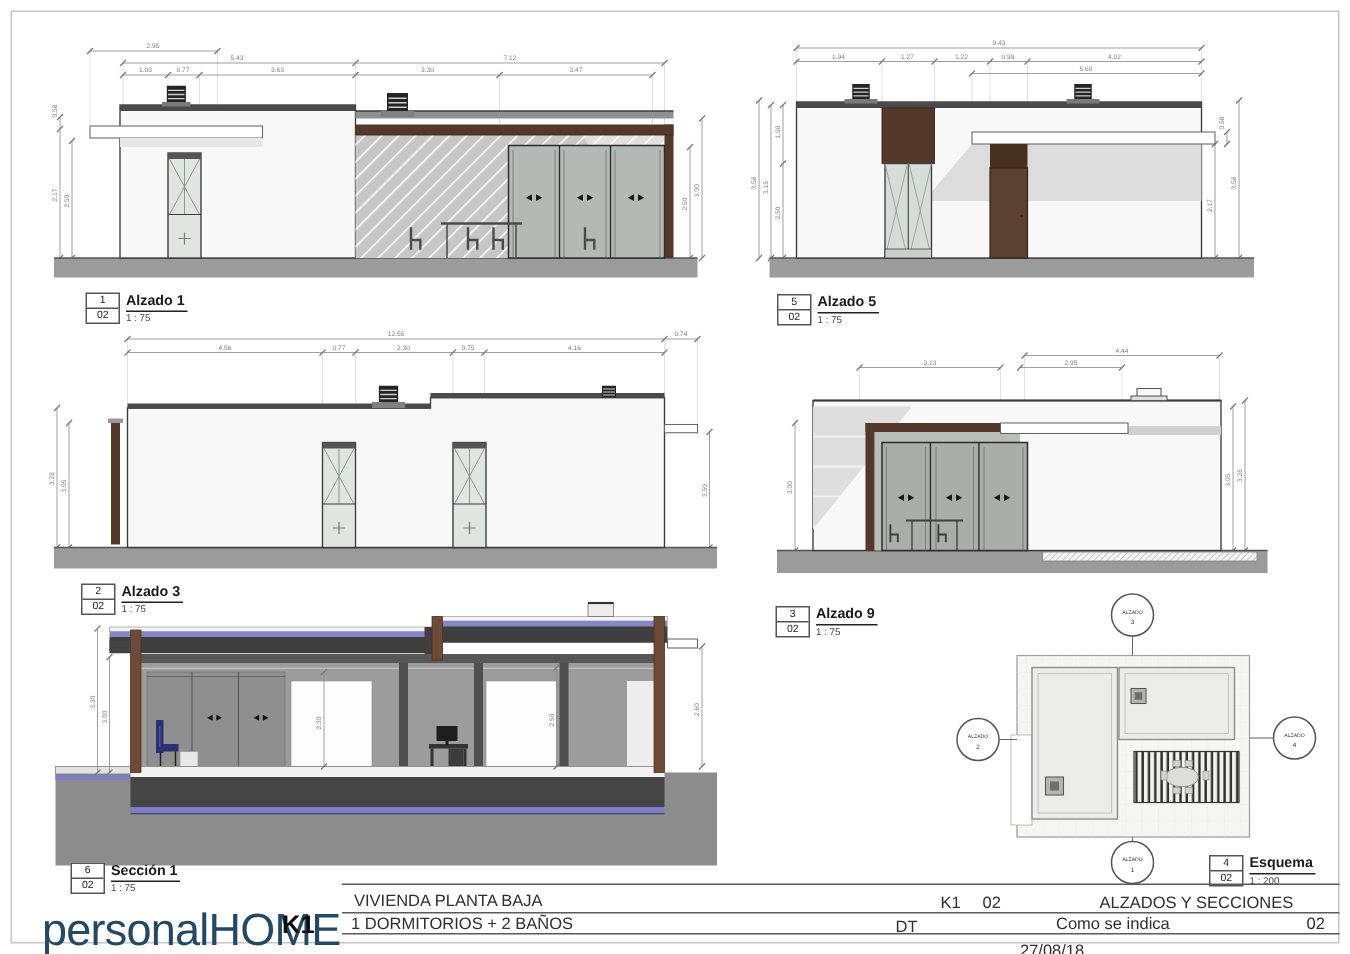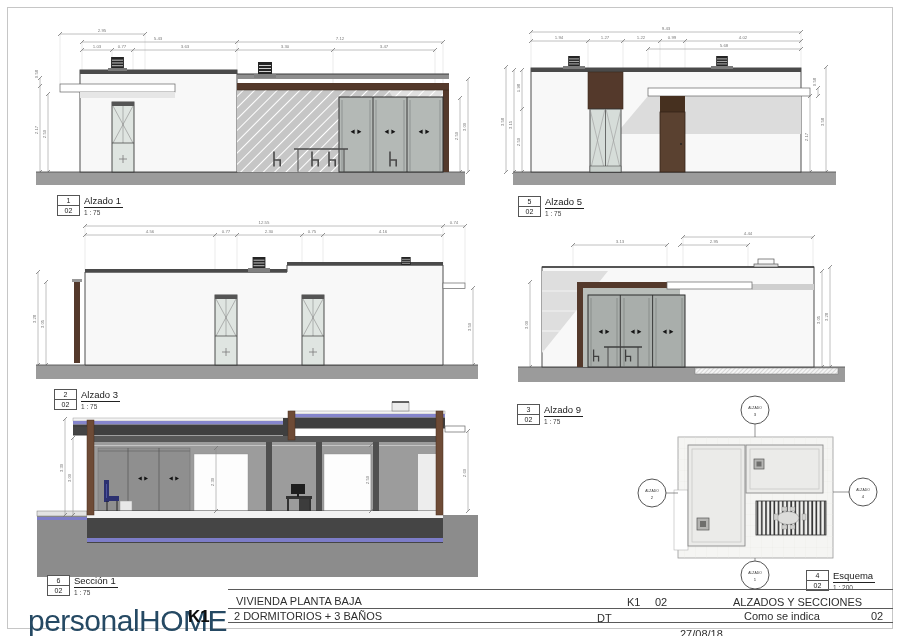--- a/index.html
+++ b/index.html
@@ -13,21 +13,21 @@
   .dim{stroke:#8c8c8c;stroke-width:.55;fill:none}
   .ext{stroke:#cccccc;stroke-width:.4;fill:none}
   .dimt{font-size:4.4px;fill:#7d7d7d}
   .oln{fill:#f8f8f8;stroke:#3a3a3a;stroke-width:.9}
   .roofband{fill:#4a4a4a}
   .brown{fill:#54392b}
   .view-label{position:absolute;display:flex;align-items:flex-start;gap:4px}
   .vl-box{width:23px;border:1px solid #555;background:#fff;text-align:center;
           font-size:7px;color:#222;line-height:9px}
   .vl-num{border-bottom:1px solid #555}
-  .vl-title{font-size:9.5px;font-weight:normal;color:#1a1a1a;border-bottom:1.2px solid #222;
+  .vl-title{font-size:9.5px;font-weight:bold;color:#1a1a1a;border-bottom:1.2px solid #222;
             padding:0 2px 1px 0;text-decoration:none}
   .vl-scale{font-size:6.5px;color:#444;margin-top:1px}
   .tb-text{position:absolute;font-size:11px;color:#2e2e2e;white-space:nowrap}
   .hline{position:absolute;height:1px;background:#5a5a5a}
   .logo{position:absolute;left:28px;top:604px;font-size:30px;letter-spacing:-.5px;
         color:#254963;font-weight:400}
   .logo-k1{position:absolute;left:188px;top:607px;font-size:17px;font-weight:bold;color:#0d0d0d}
 </style>
 </head>
 <body>
@@ -553,22 +553,22 @@
     </div>
   </div>
 
   <div>
     <div class="hline" style="left:228px;top:589px;width:665px"></div>
     <div class="hline" style="left:228px;top:608px;width:665px"></div>
     <div class="hline" style="left:228px;top:622px;width:665px"></div>
     <div class="logo">personalHOME</div>
     <div class="logo-k1">K1</div>
     <div class="tb-text" style="left:236px;top:595px">VIVIENDA PLANTA BAJA</div>
-    <div class="tb-text" style="left:234px;top:610px">2 DORMITORIOS + 3 BAÑOS</div>
+    <div class="tb-text" style="left:234px;top:610px">1 DORMITORIOS + 2 BAÑOS</div>
     <div class="tb-text" style="left:597px;top:612px">DT</div>
     <div class="tb-text" style="left:627px;top:596px">K1</div>
     <div class="tb-text" style="left:655px;top:596px">02</div>
     <div class="tb-text" style="left:680px;top:628px">27/08/18</div>
     <div class="tb-text" style="left:733px;top:596px">ALZADOS Y SECCIONES</div>
-    <div class="tb-text" style="left:744px;top:610px">Como se indica</div>
+    <div class="tb-text" style="left:704px;top:610px">Como se indica</div>
     <div class="tb-text" style="left:871px;top:610px">02</div>
   </div>
 </div>
 
 </body></html>

